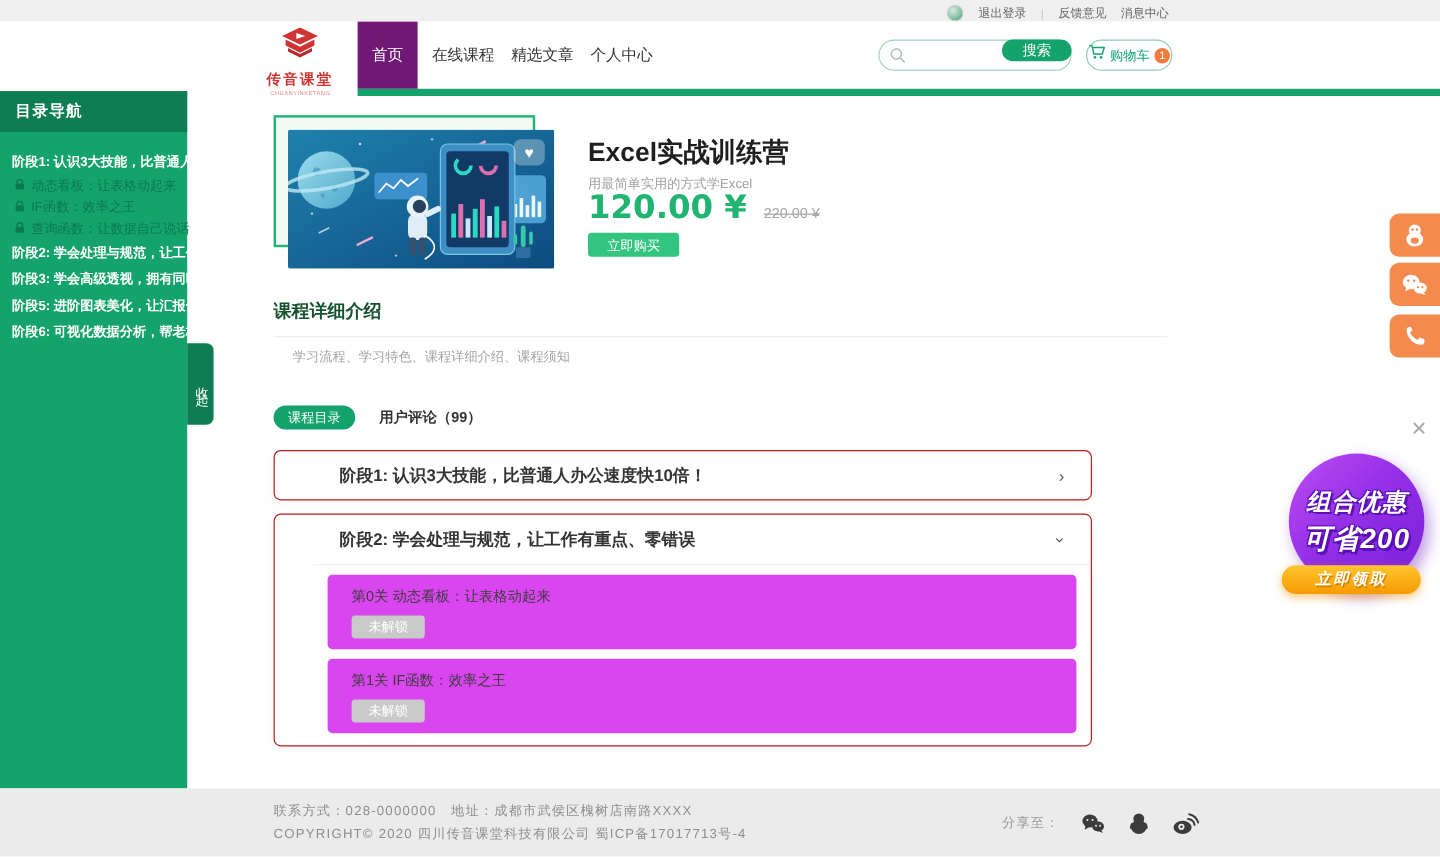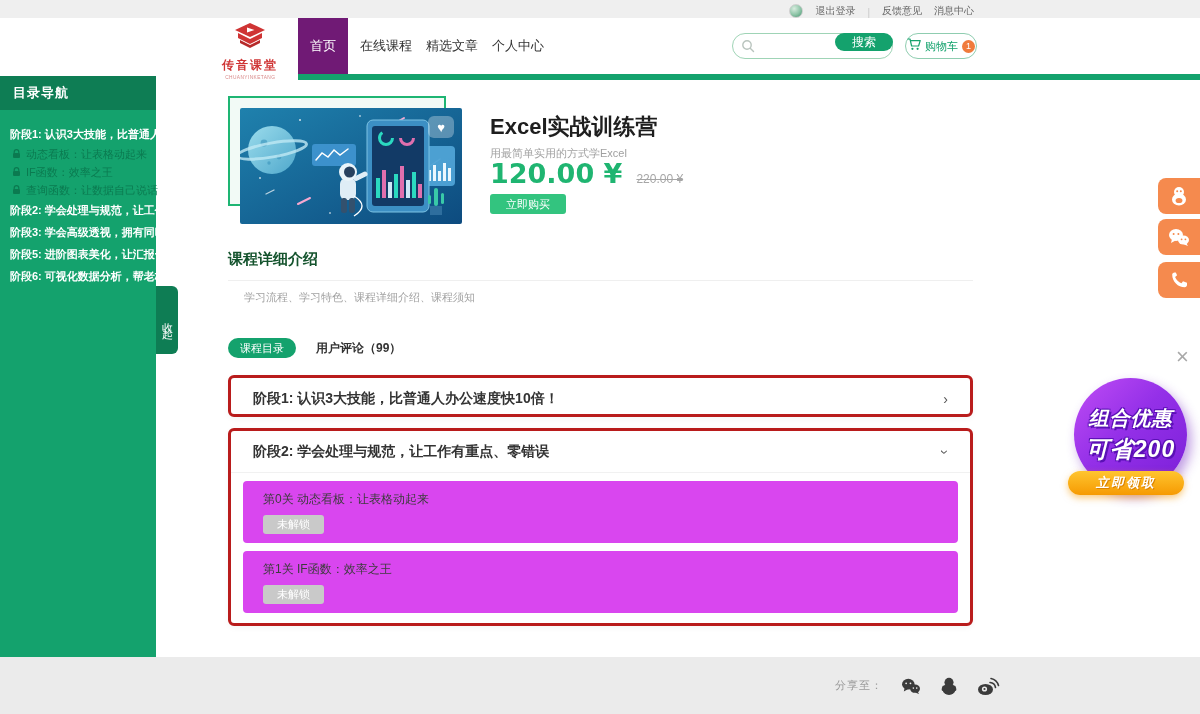--- a/index.html
+++ b/index.html
@@ -57,21 +57,21 @@
 
   
   .section-title { position:absolute; left:228px; top:250px; font-size:15px; font-weight:bold; color:#14532d; }
   .section-divider { position:absolute; left:228px; top:280px; width:745px; height:1px; background:#efefef; }
   .section-tags { position:absolute; left:244px; top:290px; font-size:11px; color:#a3a3a3; }
 
   .tabs-row { position:absolute; left:228px; top:338px; display:flex; align-items:center; gap:20px; }
   .tab-pill { min-width:56px; height:20px; padding:0 12px; border-radius:10px; background:#14a26d; color:#fff; font-size:11px; display:flex; align-items:center; justify-content:center; cursor:pointer; }
   .tab-plain { font-size:12px; font-weight:bold; color:#333; cursor:pointer; }
 
-  .card { position:absolute; left:228px; width:745px; background:#fff; border:3px solid #b91c1c; border-radius:6px; box-shadow:0 2px 6px rgba(0,0,0,.04); }
+  .card { position:absolute; left:228px; width:682px; background:#fff; border:1px solid #b91c1c; border-radius:6px; box-shadow:0 2px 6px rgba(0,0,0,.04);padding-left:32px; }
   .card1 { top:375px; height:42px; }
   .card2 { top:428px; }
   .card-header { height:42px; display:flex; align-items:center; justify-content:space-between; padding:0 22px; font-size:14px; font-weight:bold; color:#333; cursor:pointer; }
   .card2 .card-header { border-bottom:1px solid #f1f1f1; }
   .card-chevron { font-size:14px; font-weight:normal; color:#555; }
   .card-body { padding:8px 12px 10px; }
   .lesson-block { background:#d946ef; border-radius:4px; padding:10px 20px 9px; margin-bottom:8px; cursor:pointer; }
   .lesson-block:last-child { margin-bottom:0; }
   .lesson-title { font-size:12px; color:#3c3c3c; }
   .lesson-status { display:inline-block; margin-top:7px; background:#c9c9c9; color:#fff; font-size:11px; padding:2px 14px; border-radius:3px; }
@@ -350,20 +350,24 @@
   </div>
 
   <span class="promo-close">×</span>
   <div class="promo-circle">
     <span class="promo-line promo-line1">组合优惠</span>
     <span class="promo-line promo-line2">可省200</span>
   </div>
   <button class="promo-button">立即领取</button>
 
   <div class="footer">
+    <div class="footer-left">
+      <div>联系方式：028-0000000　地址：成都市武侯区槐树店南路XXXX</div>
+      <div>COPYRIGHT© 2020 四川传音课堂科技有限公司 蜀ICP备17017713号-4</div>
+    </div>
     <div class="footer-share">
       <span class="share-label">分享至：</span>
       <span class="share-icon">
         <svg width="22" height="18" viewBox="0 0 24 20">
           <ellipse cx="9" cy="8" rx="7" ry="6" fill="#3b3b3b"></ellipse>
           <polygon points="5,12 4,16 8.5,13.5" fill="#3b3b3b"></polygon>
           <ellipse cx="16.5" cy="13" rx="5.5" ry="4.6" fill="#3b3b3b"></ellipse>
           <polygon points="19.5,16.5 21,19 16.5,17.3" fill="#3b3b3b"></polygon>
           <circle cx="6.6" cy="7" r="1" fill="#ebebeb"></circle>
             <circle cx="11.4" cy="7" r="1" fill="#ebebeb"></circle>

